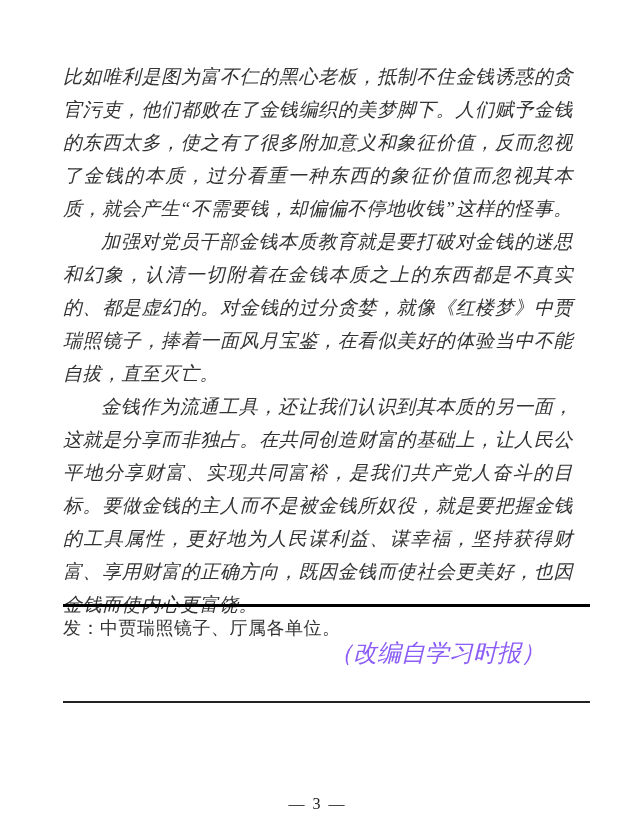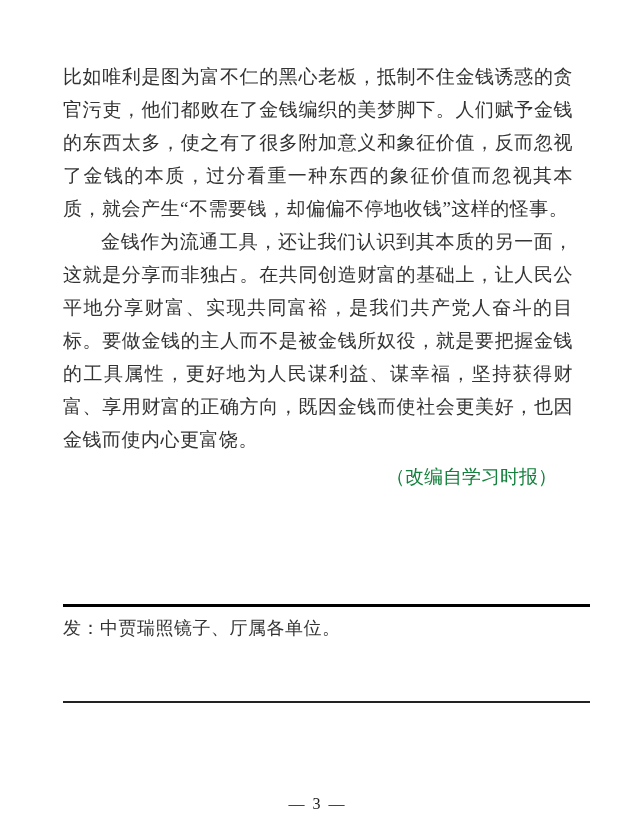--- a/index.html
+++ b/index.html
@@ -14,40 +14,41 @@
     background: #ffffff;
     font-family: "Liberation Serif", "DejaVu Serif", serif;
     color: #333333;
     overflow: hidden;
   }
   .body-text {
     position: absolute;
     left: 63px;
     top: 60px;
     width: 510px;
+    font-style: italic;
   }
   .para {
     font-size: 19px;
     line-height: 33px;
     text-align: justify;
     text-justify: inter-ideograph;
     letter-spacing: 0.5px;
     margin: 0;
     color: #333333;
   }
   .para.indent {
     text-indent: 2em;
   }
   .attribution {
-    font-size: 19px;
+    font-size: 24px;
     line-height: 33px;
     text-align: right;
     padding-right: 12px;
-    margin: 4px;
-    color: #15803d;
+    margin: 16px;
+    color: #8b5cf6;
   }
   .rule {
     position: absolute;
     left: 63px;
     width: 527px;
   }
   .rule-top {
     top: 604px;
     height: 3px;
     background: #000000;
@@ -82,20 +83,21 @@
     color: #222222;
   }
 </style>
 </head>
 <body>
 
 <div class="page">
 
   <div class="body-text">
     <p class="para">比如唯利是图为富不仁的黑心老板，抵制不住金钱诱惑的贪官污吏，他们都败在了金钱编织的美梦脚下。人们赋予金钱的东西太多，使之有了很多附加意义和象征价值，反而忽视了金钱的本质，过分看重一种东西的象征价值而忽视其本质，就会产生“不需要钱，却偏偏不停地收钱”这样的怪事。</p>
+    <p class="para indent">加强对党员干部金钱本质教育就是要打破对金钱的迷思和幻象，认清一切附着在金钱本质之上的东西都是不真实的、都是虚幻的。对金钱的过分贪婪，就像《红楼梦》中贾瑞照镜子，捧着一面风月宝鉴，在看似美好的体验当中不能自拔，直至灭亡。</p>
     <p class="para indent">金钱作为流通工具，还让我们认识到其本质的另一面，这就是分享而非独占。在共同创造财富的基础上，让人民公平地分享财富、实现共同富裕，是我们共产党人奋斗的目标。要做金钱的主人而不是被金钱所奴役，就是要把握金钱的工具属性，更好地为人民谋利益、谋幸福，坚持获得财富、享用财富的正确方向，既因金钱而使社会更美好，也因金钱而使内心更富饶。</p>
     <p class="attribution">（改编自学习时报）</p>
   </div>
 
   <div class="rule rule-top"></div>
 
   <div class="distribution">
     <p class="dist-line">发：中贾瑞照镜子、厅属各单位。</p>
   </div>
 

